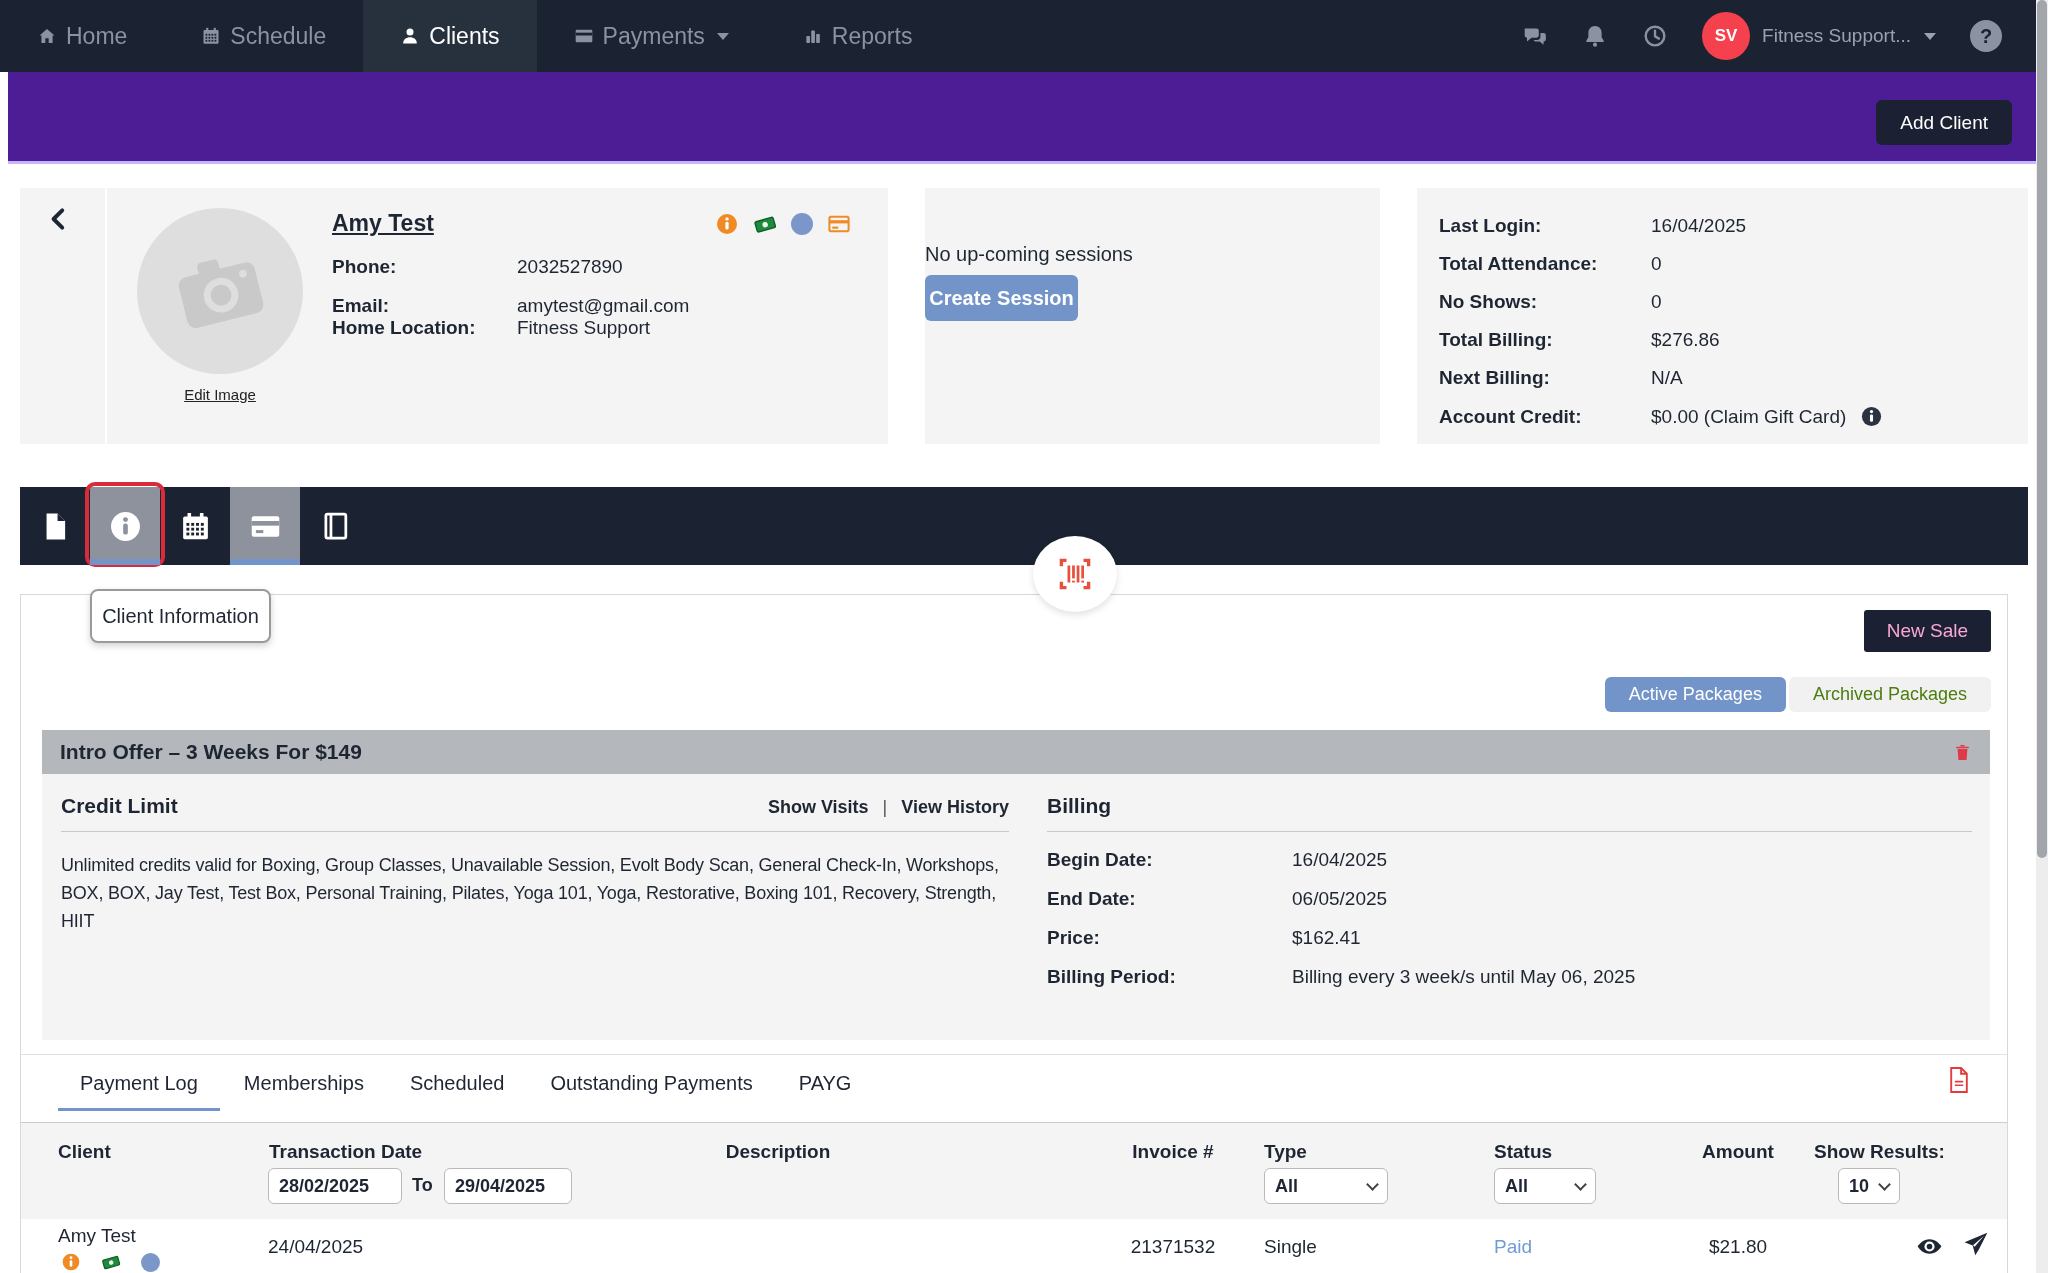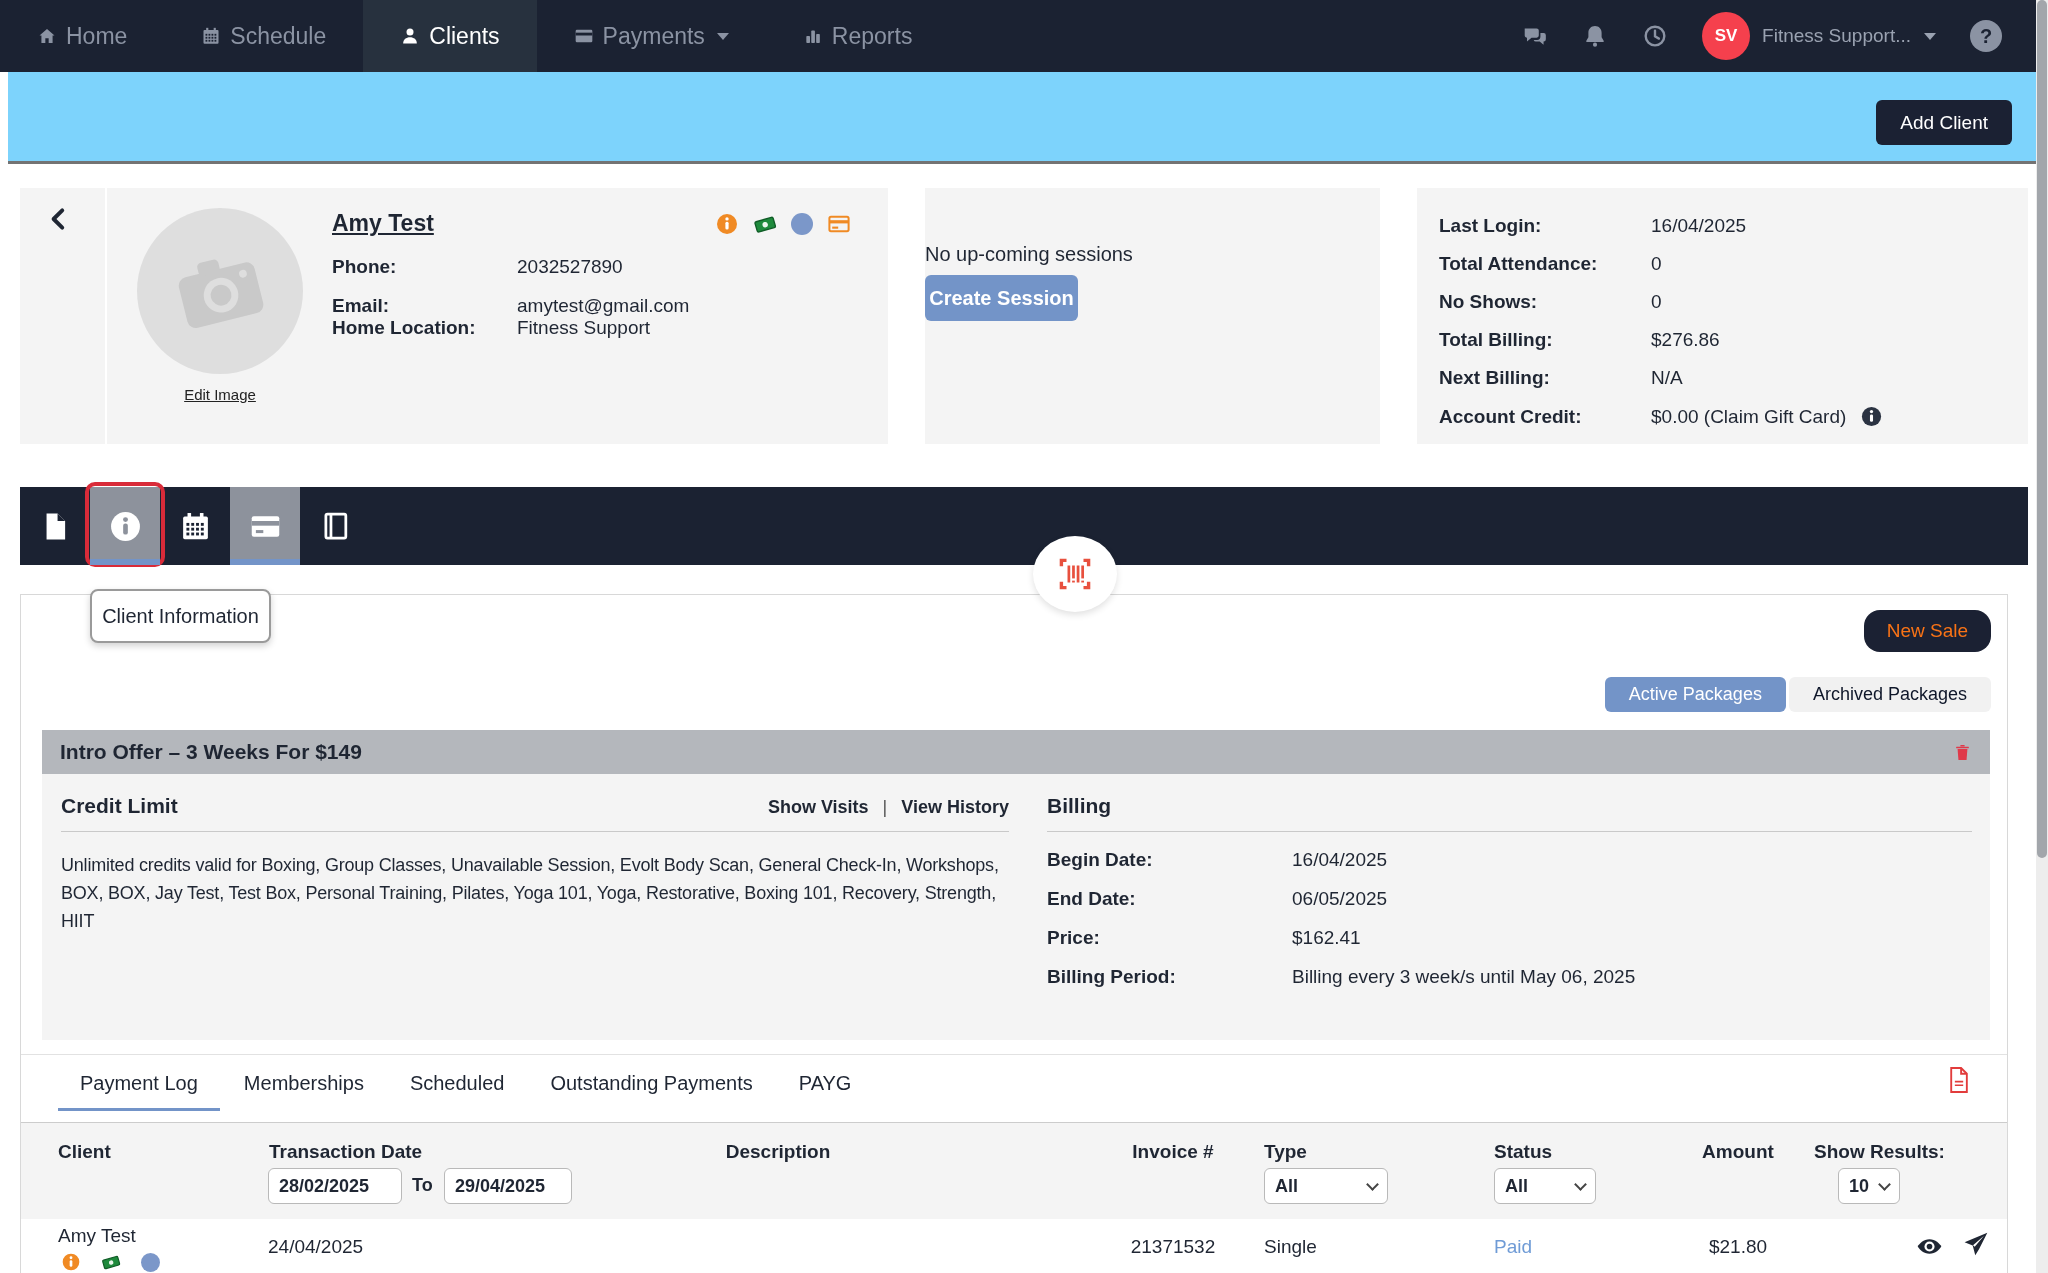--- a/index.html
+++ b/index.html
@@ -17,21 +17,21 @@
   .nav-right{margin-left:auto;display:flex;align-items:center;gap:34px;padding-right:46px;color:#8b93a3;}
   .nav-right svg{width:26px;height:26px;}
   .avatar{width:48px;height:48px;border-radius:50%;background:#f5404d;color:#fff;font-size:17px;font-weight:bold;
           display:flex;align-items:center;justify-content:center;}
   .account{display:flex;align-items:center;gap:10px;font-size:19px;color:#9aa2b1;margin-left:-22px;}
   .help-circle{width:32px;height:32px;border-radius:50%;background:#8b93a3;color:#1b2232;font-weight:bold;font-size:20px;
                display:flex;align-items:center;justify-content:center;}
   .help-circle::before{content:"?";}
 
   
-  .page-header{position:absolute;top:72px;left:8px;right:0;height:89px;background:#7dd3fc;border-bottom:3px solid #737373;}
+  .page-header{position:absolute;top:72px;left:8px;right:0;height:89px;background:#4c1d95;border-bottom:3px solid #c4b5fd;}
   .add-client{position:absolute;top:28px;right:36px;height:45px;padding:0 24px;background:#1b2133;color:#fff;font-size:19px;
               border-radius:6px;display:flex;align-items:center;cursor:pointer;}
 
   
   .profile-row{position:absolute;top:188px;left:20px;right:20px;height:256px;display:flex;}
   .card{background:#f4f4f4;}
   .back-card{width:85px;margin-right:2px;position:relative;}
   .back-chevron{position:absolute;top:18px;left:26px;cursor:pointer;}
   .profile-card{width:781px;margin-right:37px;position:relative;}
   .photo-wrap{position:absolute;left:30px;top:20px;width:166px;text-align:center;}
@@ -68,26 +68,26 @@
   .scan-circle{position:absolute;left:1013px;top:49px;width:84px;height:76px;border-radius:50%;background:#fff;
                box-shadow:0 3px 7px rgba(0,0,0,.12);display:flex;align-items:center;justify-content:center;cursor:pointer;}
   .scan-circle svg{width:44px;height:34px;color:#e8503e;}
 
   .tooltip{position:absolute;left:90px;top:589px;width:177px;height:50px;background:#fff;border:2px solid #9a9a9a;border-radius:8px;
            display:flex;align-items:center;justify-content:center;font-size:20px;box-shadow:0 3px 7px rgba(0,0,0,.18);z-index:7;}
 
   
   .content-panel{position:absolute;top:594px;left:20px;width:1986px;bottom:0;background:#fff;
                  border:1px solid #d8d8d8;border-bottom:none;}
-  .new-sale{position:absolute;top:15px;right:16px;height:42px;padding:0 23px;background:#1b2133;color:#f97316;font-size:19px;
-            border-radius:16px;display:flex;align-items:center;cursor:pointer;}
+  .new-sale{position:absolute;top:15px;right:16px;height:42px;padding:0 23px;background:#1b2133;color:#f9a8d4;font-size:19px;
+            border-radius:3px;display:flex;align-items:center;cursor:pointer;}
   .pkg-toggle{position:absolute;top:82px;right:16px;display:flex;gap:3px;}
   .toggle-btn{height:35px;padding:0 24px;font-size:18px;display:flex;align-items:center;border-radius:6px;cursor:pointer;}
   .toggle-btn.on{background:#7394c8;color:#fff;}
-  .toggle-btn.off{background:#f1f1f1;color:#0f172a;}
+  .toggle-btn.off{background:#f1f1f1;color:#4d7c0f;}
 
   .pkg-bar{position:absolute;top:135px;left:21px;right:17px;height:44px;background:#b4b7bc;display:flex;align-items:center;padding:0 18px;box-sizing:border-box;}
   .pkg-title{font-size:21px;font-weight:bold;}
   .trash-btn{margin-left:auto;cursor:pointer;}
   .trash-btn svg{width:19px;height:21px;color:#e0394a;}
 
   .pkg-body{position:absolute;top:179px;left:21px;right:17px;height:266px;background:#f4f4f4;}
   .credit-col{position:absolute;left:19px;top:20px;width:948px;}
   .col-head{display:flex;align-items:baseline;}
   .col-title{font-size:21px;font-weight:bold;}

